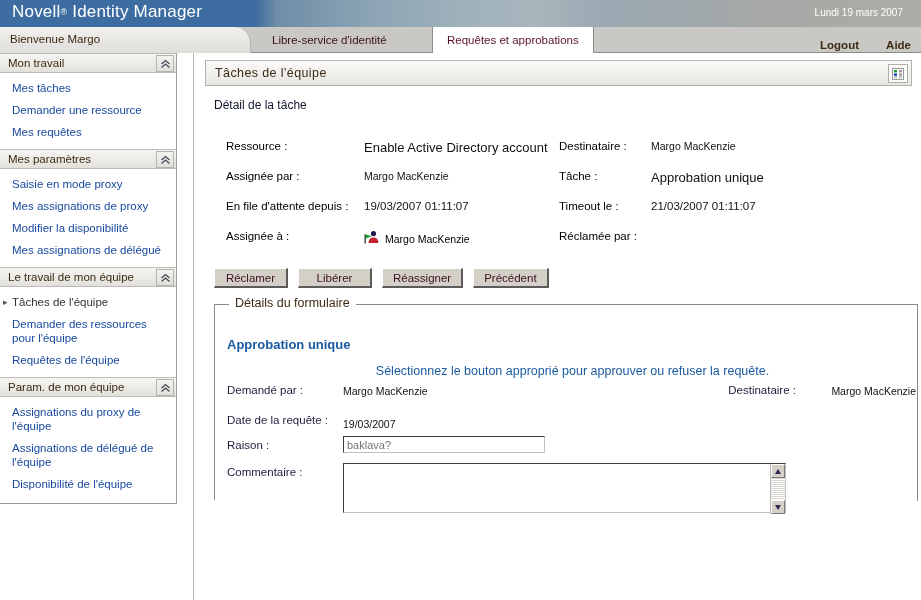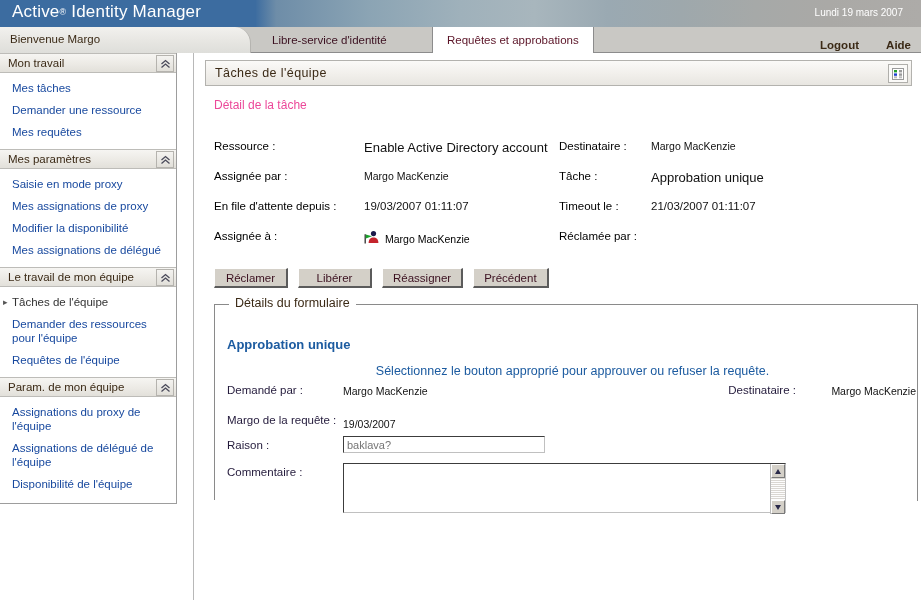--- a/index.html
+++ b/index.html
@@ -189,21 +189,21 @@
     position: absolute; right: 3px; top: 3px;
     width: 20px; height: 19px;
     background: #fbfaf8;
     border: 1px solid #b0afab;
     display: flex; align-items: center; justify-content: center;
     cursor: pointer;
   }
   .subtitle {
     margin: 12px 0 0 9px;
     font-size: 12px;
-    color: #ec4899;
+    color: #0f172a;
   }
   .required-note {
     margin: 18px 0 0 9px;
     font-size: 10.5px;
     color: #333;
   }
   .required-note .star { color: #2b6fb0; }
 
   
   .details {
@@ -222,21 +222,21 @@
     white-space: nowrap;
   }
   .dval {
     position: absolute;
     font-size: 11.5px;
     color: #111;
     white-space: nowrap;
   }
   .dval.small { font-size: 10.5px; }
   .dval.big { font-size: 13px; }
-  .col-l-label { left: 0; }
+  .col-l-label { left: 12px; }
   .col-l-val   { left: 150px; }
   .col-r-label { left: 345px; }
   .col-r-val   { left: 437px; }
 
   .assignee {
     position: absolute;
     left: 150px;
     display: flex; align-items: center; gap: 5px;
   }
   .assignee .nm { font-size: 10.5px; }
@@ -390,21 +390,21 @@
       repeating-linear-gradient(90deg, #ffffff 0 1px, #d8d5d0 1px 2px);
     opacity: .9;
   }
 </style>
 </head>
 <body>
 
 <div class="banner">
   <div class="banner-solid"></div>
   <div class="banner-title">
-    <span>Active</span><span class="reg">®</span>
+    <span>Novell</span><span class="reg">®</span>
     <span>Identity Manager</span>
   </div>
   <div class="banner-date">Lundi 19 mars 2007</div>
 </div>
 
 <div class="tabstrip">
   <div class="welcome">Bienvenue Margo</div>
   <div class="tab inactive">Libre-service d'identité</div>
   <div class="tab active">Requêtes et approbations</div>
   <div class="tr-link logout">Logout</div>
@@ -554,21 +554,21 @@
       <div class="form-title">Approbation unique</div>
       <div class="form-instr">Sélectionnez le bouton approprié pour approuver ou refuser la requête.</div>
 
       <div class="fgrid">
         <span class="flabel" style="left:12px; top:2px;">Demandé par :</span>
         <span class="fval" style="left:128px; top:3px;">Margo MacKenzie</span>
 
         <span class="fdest-lbl">Destinataire :</span>
         <span class="fdest-val">Margo MacKenzie</span>
 
-        <span class="flabel" style="left:12px; top:32px;">Margo de la requête :</span>
+        <span class="flabel" style="left:12px; top:32px;">Date de la requête :</span>
         <span class="fval" style="left:128px; top:36px;">19/03/2007</span>
 
         <span class="flabel" style="left:12px; top:57px;">Raison :</span>
         <input class="txtinput" style="left: 128px; top: 54px;" type="text" placeholder="baklava?">
 
         <span class="flabel" style="left:12px; top:84px;">Commentaire :</span>
         <div class="txtarea-wrap" style="left:128px; top:81px;">
           <textarea class="txtarea" style=""></textarea>
           <div class="sbar">
             <div class="strack"></div>

